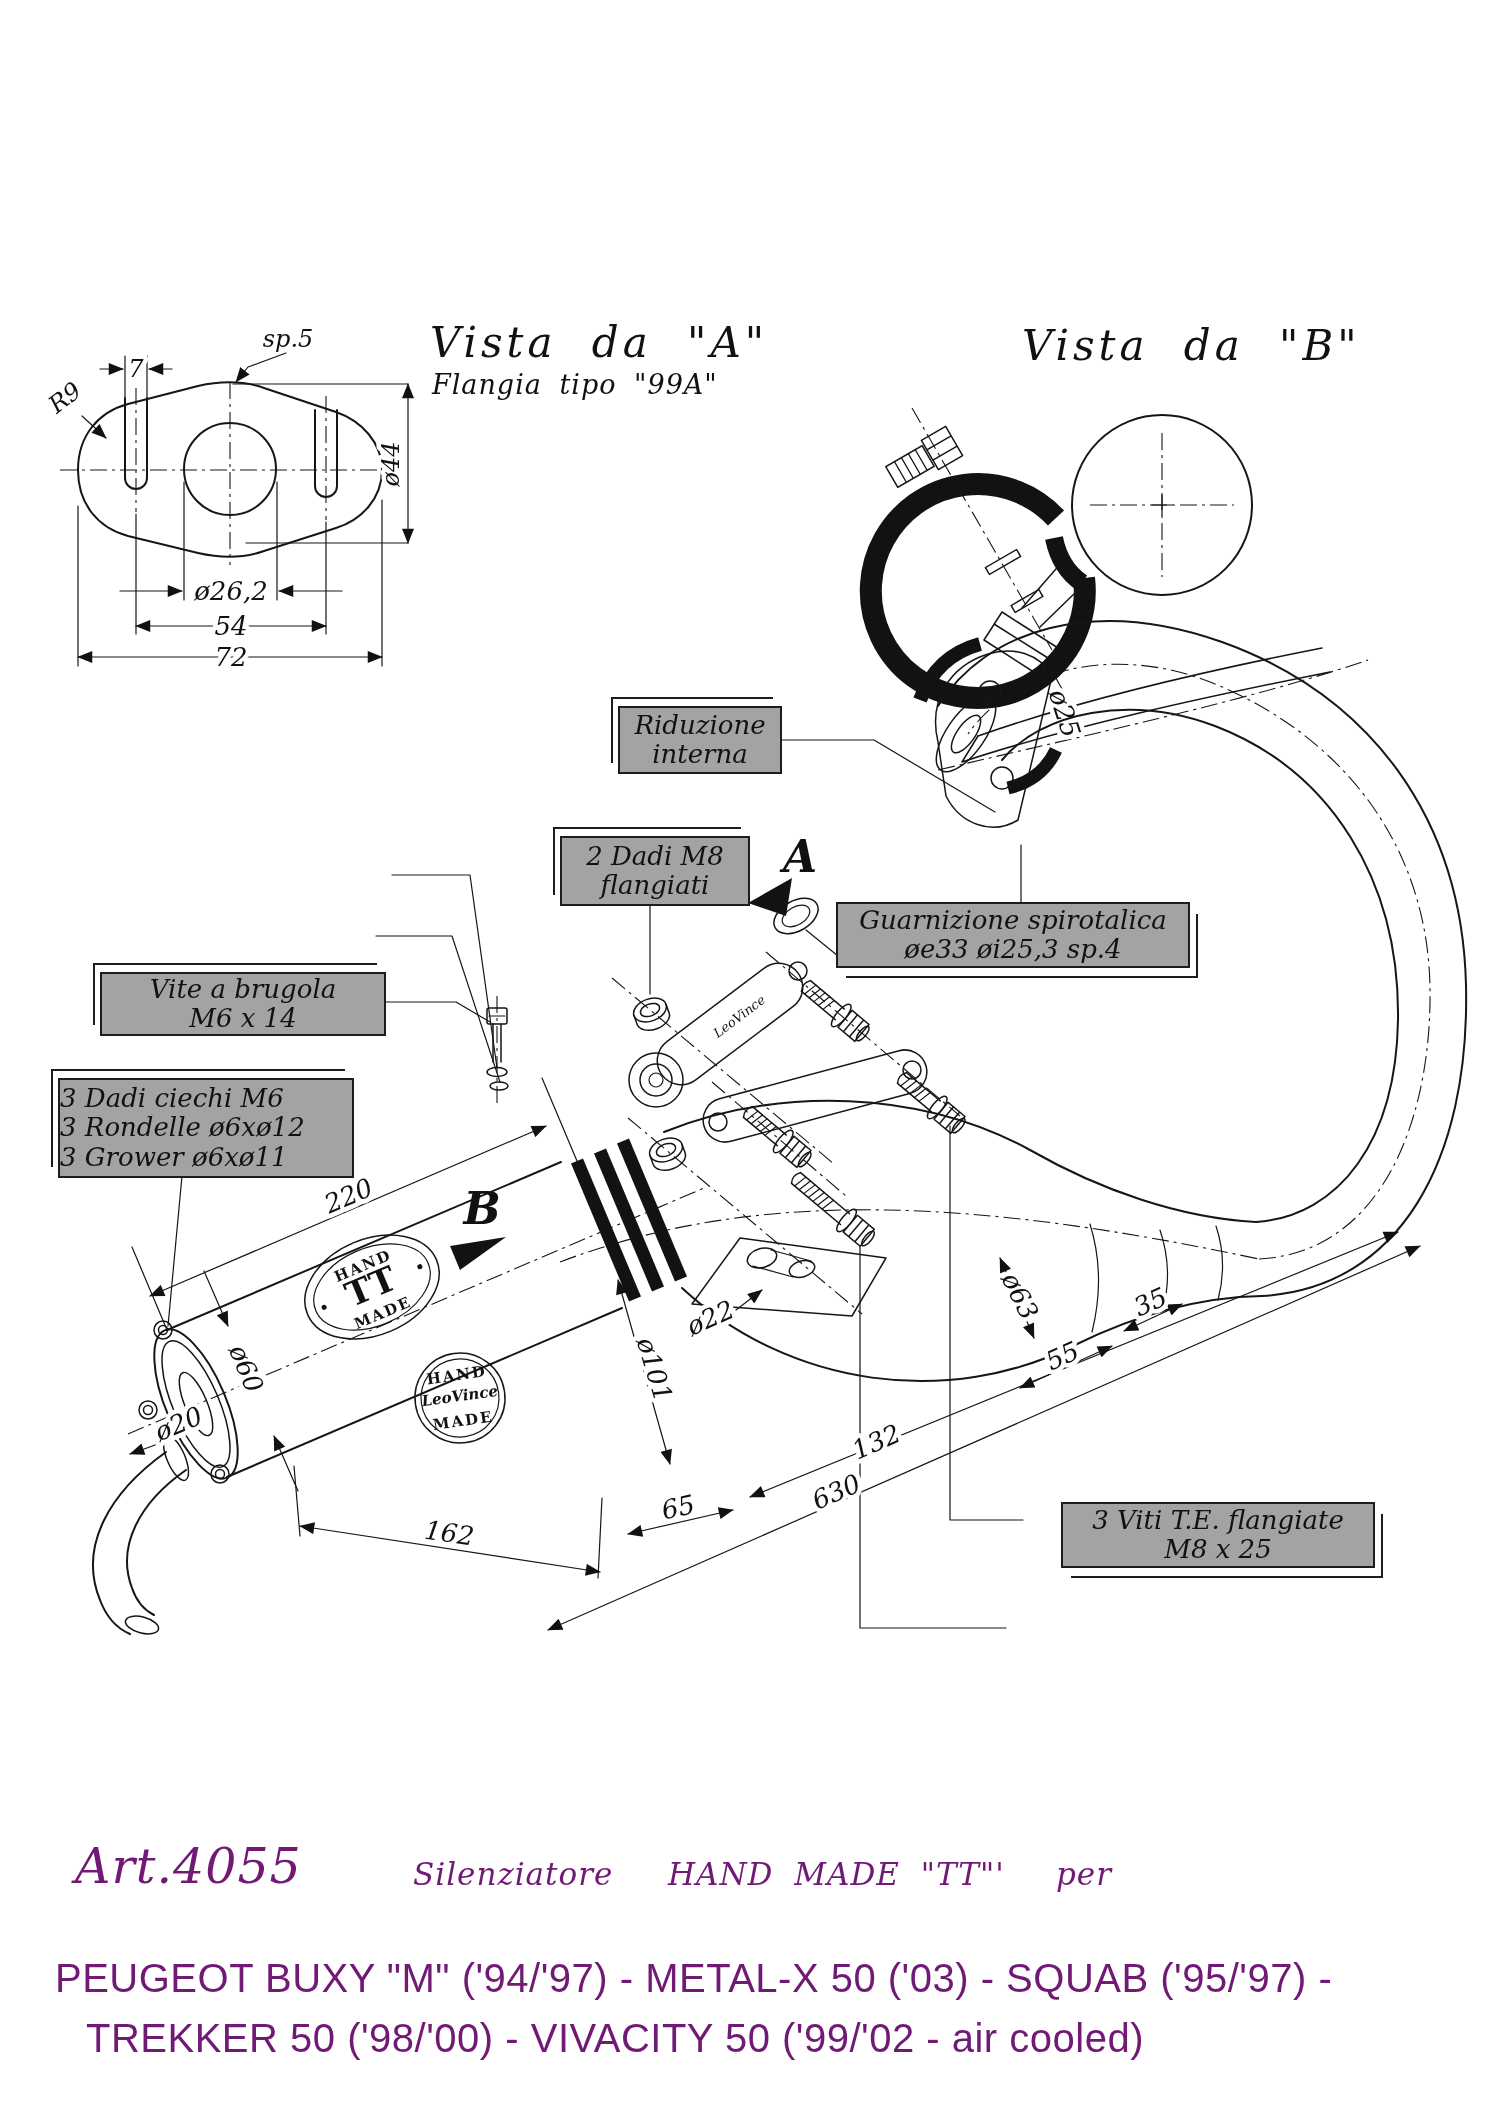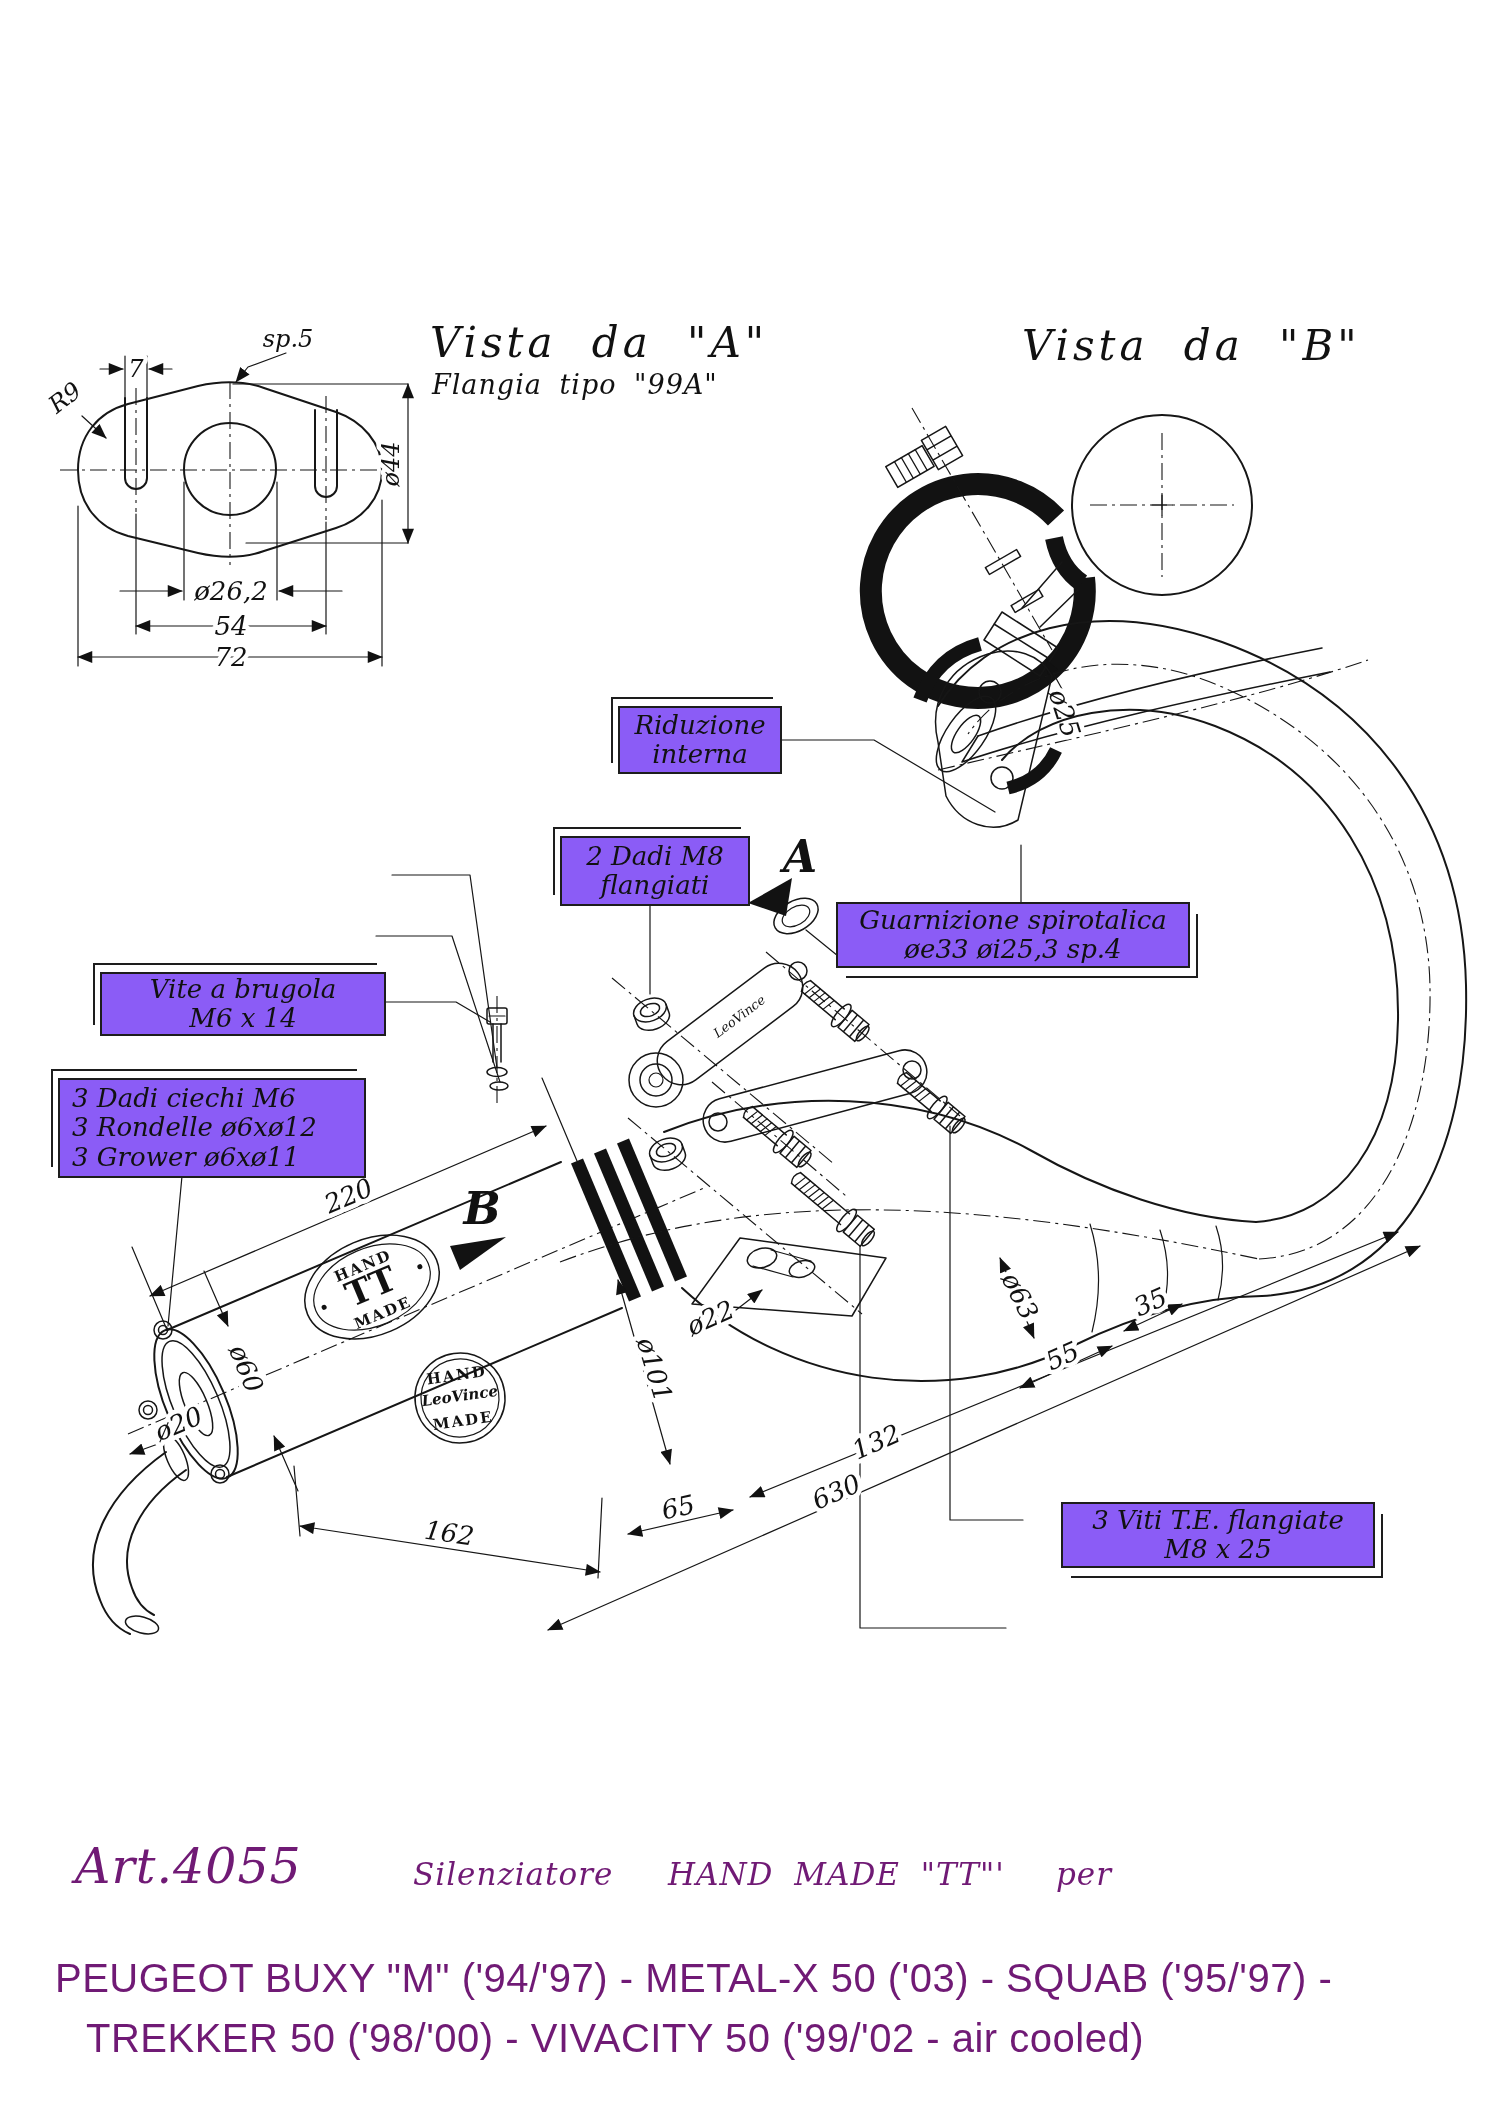--- a/index.html
+++ b/index.html
@@ -19,29 +19,29 @@
   text.sm{font-size:24px}
   text.mark{font:italic 700 44px "DejaVu Serif",serif;fill:#111;text-anchor:middle}
   text.vtitle{font:italic 42px "DejaVu Serif",serif;fill:#111;letter-spacing:4px;word-spacing:18px}
   text.vsub{font:italic 27px "DejaVu Serif",serif;fill:#111;letter-spacing:1px;word-spacing:8px}
   text.badge{font:700 15px "DejaVu Serif",serif;fill:#111;text-anchor:middle;letter-spacing:2px}
   text.badgebig{font:700 34px "DejaVu Serif",serif;fill:#111;text-anchor:middle;letter-spacing:2px}
   text.script{font:italic 700 15px "DejaVu Serif",serif;fill:#111;text-anchor:middle}
   text.engrave{font:italic 13px "DejaVu Serif",serif;fill:#111;text-anchor:middle}
 
   
-  .lbox{position:absolute;z-index:3;background:#8b5cf6;border:2px solid #1d1d1d;
+  .lbox{position:absolute;z-index:3;background:#a3a3a3;border:2px solid #1d1d1d;
         display:flex;flex-direction:column;justify-content:center;align-items:center;
         font:italic 26px "DejaVu Serif",serif;color:#111;line-height:1.12;text-align:center}
   .lbox span{white-space:nowrap}
   .tl::before{content:"";position:absolute;left:-9px;top:-11px;width:100%;height:100%;
         border-left:2px solid #1d1d1d;border-top:2px solid #1d1d1d;pointer-events:none}
   .br::before{content:"";position:absolute;right:-10px;bottom:-12px;width:100%;height:100%;
         border-right:2px solid #1d1d1d;border-bottom:2px solid #1d1d1d;pointer-events:none}
-  .leftalign{align-items:flex-start;padding-left:12px}
+  .leftalign{align-items:flex-start;}
 
   
   .ftxt{position:absolute;white-space:nowrap;color:#701a75}
   .f-art{font:italic 49px "DejaVu Serif",serif;letter-spacing:1px}
   .f-serif{font:italic 31px "DejaVu Serif",serif;letter-spacing:1px;word-spacing:10px}
   .f-sans{font:40px "Liberation Sans",sans-serif;letter-spacing:0.5px}
 </style>
 </head>
 <body>
 

